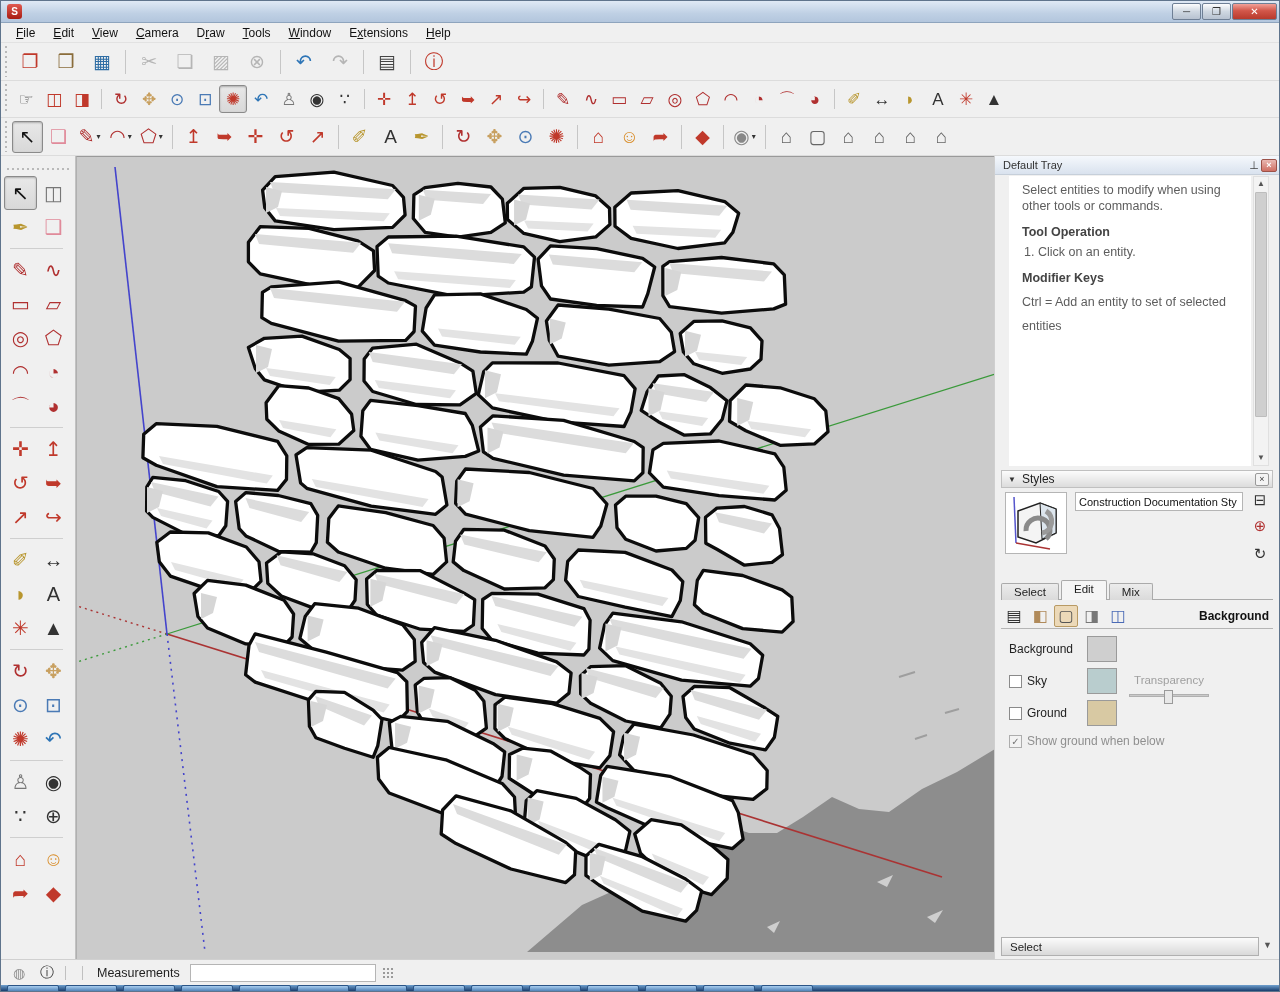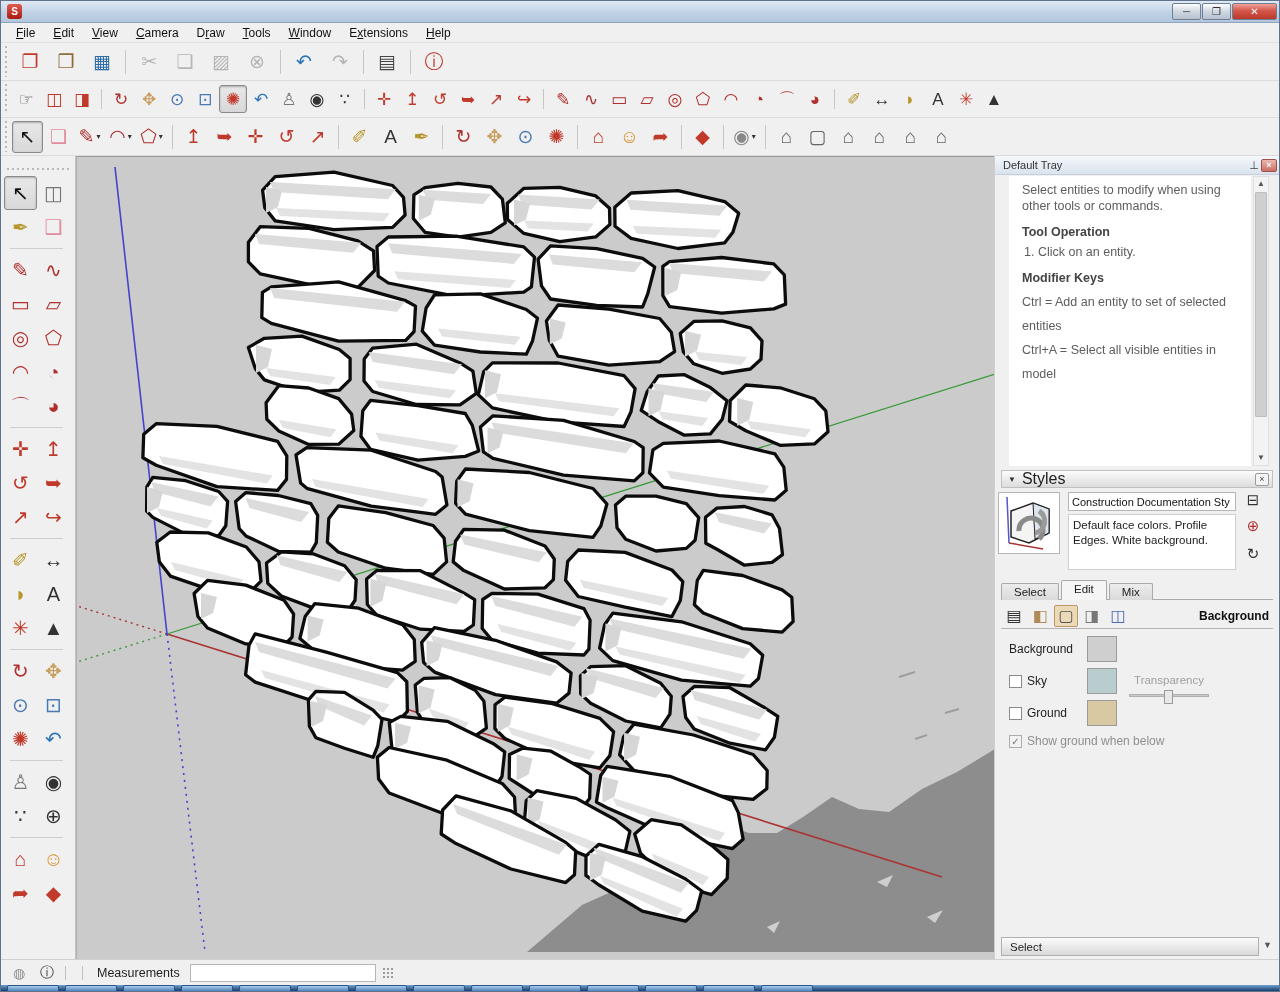--- a/index.html
+++ b/index.html
@@ -77,25 +77,25 @@
   #instructor .mline{line-height:24px;font-size:12.5px;}
   #instructor .morelink{font-weight:bold;color:#444;margin-top:10px;}
   #iscroll{position:absolute;left:258px;top:20px;width:16px;height:290px;background:#f3f3f3;border:1px solid #e0e0e0;}
   #iscroll .up,#iscroll .dn{position:absolute;left:0;width:14px;height:14px;font-size:8px;color:#555;text-align:center;line-height:14px;}
   #iscroll .up{top:0;} #iscroll .dn{bottom:0;}
   #iscroll .thumb{position:absolute;left:1px;top:15px;width:12px;height:225px;background:#cfcfcf;border:1px solid #bdbdbd;border-radius:1px;}
 
   #styleshdr{position:absolute;left:6px;top:314px;width:272px;height:18px;background:linear-gradient(#fcfcfc,#dcdcdc);
     border:1px solid #c0c0c0;display:flex;align-items:center;padding:0 3px 0 6px;}
   #styleshdr .car{font-size:8px;color:#333;margin-right:6px;}
-  #styleshdr .lbl{flex:1;font-size:16px;color:#222;}
+  #styleshdr .lbl{flex:1;font-size:12px;color:#222;}
   #styleshdr .xbtn{width:14px;height:13px;border:1px solid #9a9a9a;background:#f4f4f4;border-radius:2px;
     font-size:9px;line-height:11px;text-align:center;color:#444;}
 
-  #stylesbody{position:absolute;left:1px;top:334px;width:272px;height:86px;}
+  #stylesbody{position:absolute;left:8px;top:334px;width:272px;height:86px;}
   #sthumb{position:absolute;left:2px;top:2px;width:62px;height:62px;background:#fff;border:1px solid #b5b5b5;}
   #stname{position:absolute;left:72px;top:2px;width:168px;height:19px;border:1px solid #b5b5b5;background:#fff;
     font-size:11px;padding:1px 3px;color:#111;}
   #stdesc{position:absolute;left:72px;top:24px;width:168px;height:56px;border:1px solid #cfcfcf;background:#fff;
     font-size:11.5px;color:#222;padding:3px 4px;line-height:15px;}
   .stside{position:absolute;left:246px;width:22px;height:20px;display:flex;align-items:center;justify-content:center;font-size:15px;}
 
   #sttabs{position:absolute;left:6px;top:424px;width:272px;height:20px;display:flex;border-bottom:1px solid #aaa;}
   .tab{font-size:11.5px;color:#222;border:1px solid #aaa;border-bottom:none;background:linear-gradient(#ececec,#dadada);
     padding:2px 12px;margin-right:2px;border-radius:2px 2px 0 0;position:relative;top:3px;height:17px;}
@@ -716,21 +716,20 @@
       <span class="xbtn">×</span>
     </div>
 
     <div id="instructor">
       <p>Select entities to modify when using other tools or commands.</p>
       <p class="hd">Tool Operation</p>
       <p class="item">1. Click on an entity.</p>
       <p class="hd">Modifier Keys</p>
       <div>
           <div class="mline">Ctrl = Add an entity to set of selected entities</div>
-          <div class="mline">Ctrl+A = Select all visible entities in model</div>
         </div>
     </div>
     <div id="iscroll">
       <div class="up">▲</div>
       <div class="thumb"></div>
       <div class="dn">▼</div>
     </div>
 
     <div id="styleshdr">
       <span class="car">▼</span>
@@ -743,21 +742,20 @@
         <svg width="60" height="60" viewBox="0 0 60 60">
           <line x1="8" y1="4" x2="10" y2="50" stroke="#5555cc" stroke-width="1.5"></line>
           <line x1="10" y1="50" x2="44" y2="56" stroke="#aa3333" stroke-width="1.5"></line>
           <path d="M12,18 L34,10 L50,16 L50,40 L30,50 L12,44 Z" fill="#f4f4f4" stroke="#222" stroke-width="1.5"></path>
           <path d="M34,10 L50,16 L50,40 L36,46 Z" fill="#dde6ee" stroke="#222" stroke-width="1"></path>
           <path d="M20,38 a12,12 0 1 1 20,8" fill="none" stroke="#8a8a8a" stroke-width="5"></path>
           <path d="M40,18 a12,12 0 0 1 -4,22" fill="none" stroke="#9a9a9a" stroke-width="5"></path>
         </svg>
       </div>
       <input id="stname" value="Construction Documentation Sty" style="">
-      <div id="stdesc">Default face colors. Profile Edges. White background.</div>
       <div class="stside" style="top: 0px; color: rgb(51, 51, 51);">⊟</div>
       <div class="stside" style="top: 26px; color: rgb(176, 48, 48);">⊕</div>
       <div class="stside" style="top: 54px; color: rgb(51, 51, 51);">↻</div>
     </div>
 
     <div id="sttabs">
       <div class="tab">Select</div>
       <div class="tab active">Edit</div>
       <div class="tab">Mix</div>
     </div>

